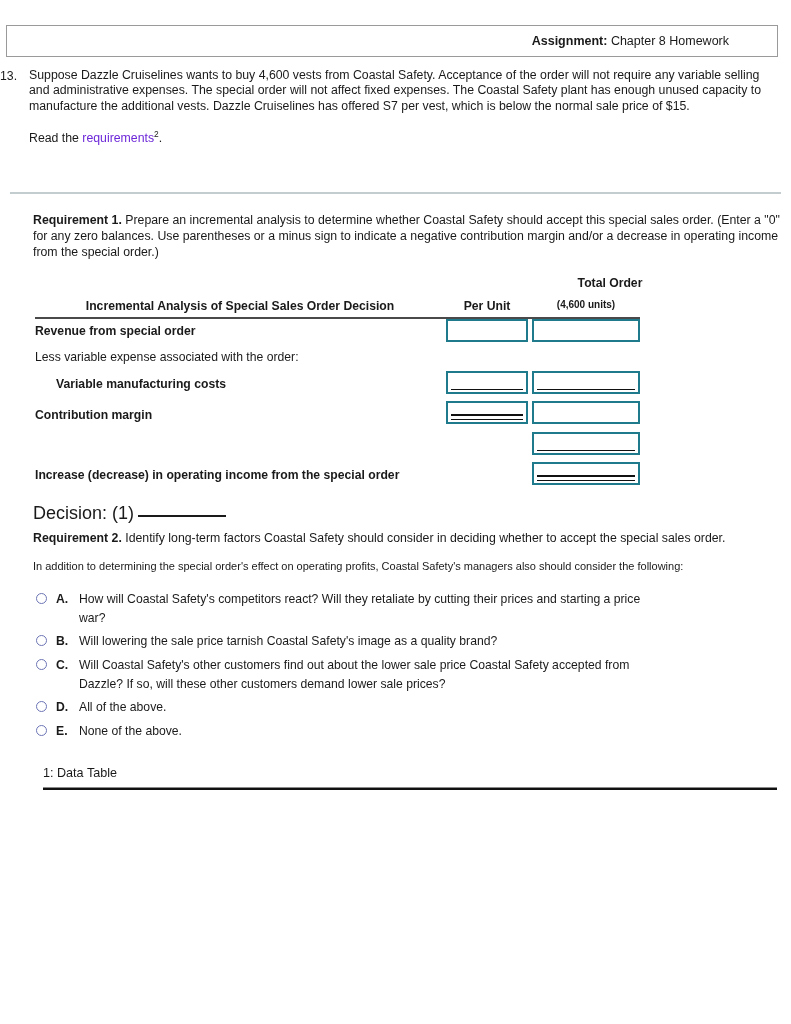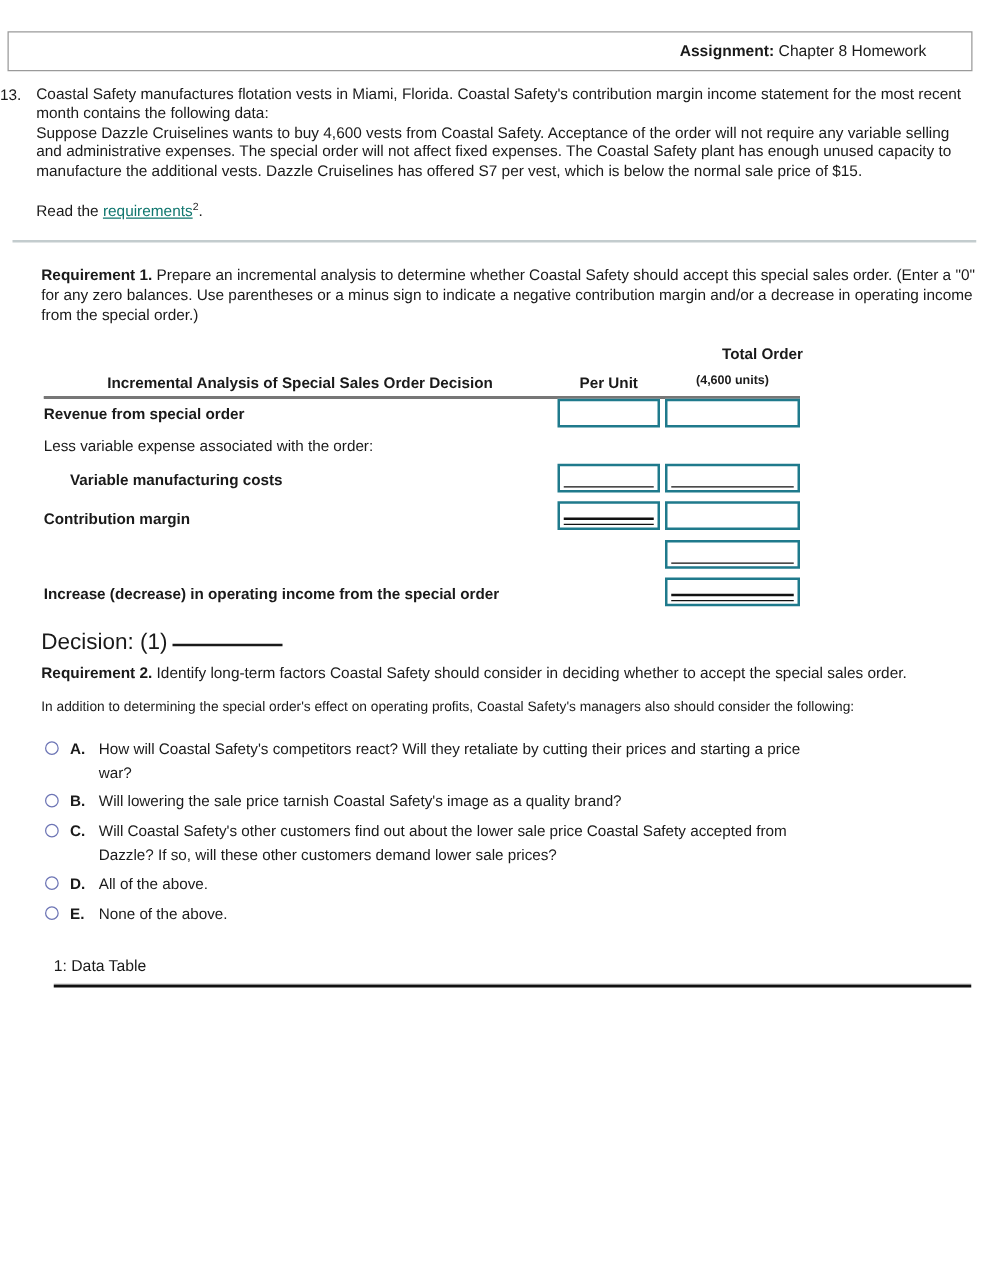--- a/index.html
+++ b/index.html
@@ -22,21 +22,21 @@
     left: 6px;
     top: 25px;
     width: 772px;
     height: 32px;
     border: 1px solid #9a9a9a;
     box-sizing: border-box;
     background: #ffffff;
   }
   .assignment-text {
     position: absolute;
-    right: 36px;
+    right: 48px;
     top: 8px;
     font-size: 12.5px;
     white-space: nowrap;
     text-align: center;
   }
   .assignment-text .lbl {
     font-weight: bold;
   }
 
   
@@ -62,22 +62,21 @@
   }
   .sup {
     font-size: 8.4px;
     vertical-align: 5px;
   }
   .read-line {
     margin-top: 13px;
     font-size: 12.3px;
   }
   .req-link {
-    text-decoration: underline;
-    color: #0f766e;
+    color: #6d28d9;
     cursor: pointer;
   }
 
   
   .divider {
     position: absolute;
     left: 10px;
     top: 192px;
     width: 771px;
     height: 2px;
@@ -274,21 +273,20 @@
 <div class="assignment-bar">
   <div class="assignment-text">
     <span class="lbl">Assignment:</span>
     <span>Chapter 8 Homework</span>
   </div>
 </div>
 
 <div class="problem">
   <span class="problem-num">13.</span>
   <div class="problem-body">
-    <p>Coastal Safety manufactures flotation vests in Miami, Florida. Coastal Safety's contribution margin income statement for the most recent month contains the following data:</p>
     <p>Suppose Dazzle Cruiselines wants to buy 4,600 vests from Coastal Safety. Acceptance of the order will not require any variable selling and administrative expenses. The special order will not affect fixed expenses. The Coastal Safety plant has enough unused capacity to manufacture the additional vests. Dazzle Cruiselines has offered S7 per vest, which is below the normal sale price of $15.</p>
     <div class="read-line">
       <span>Read the</span>
       <span class="req-link">requirements</span><span class="sup">2</span><span>.</span>
     </div>
   </div>
 </div>
 
 <div class="divider"></div>
 

